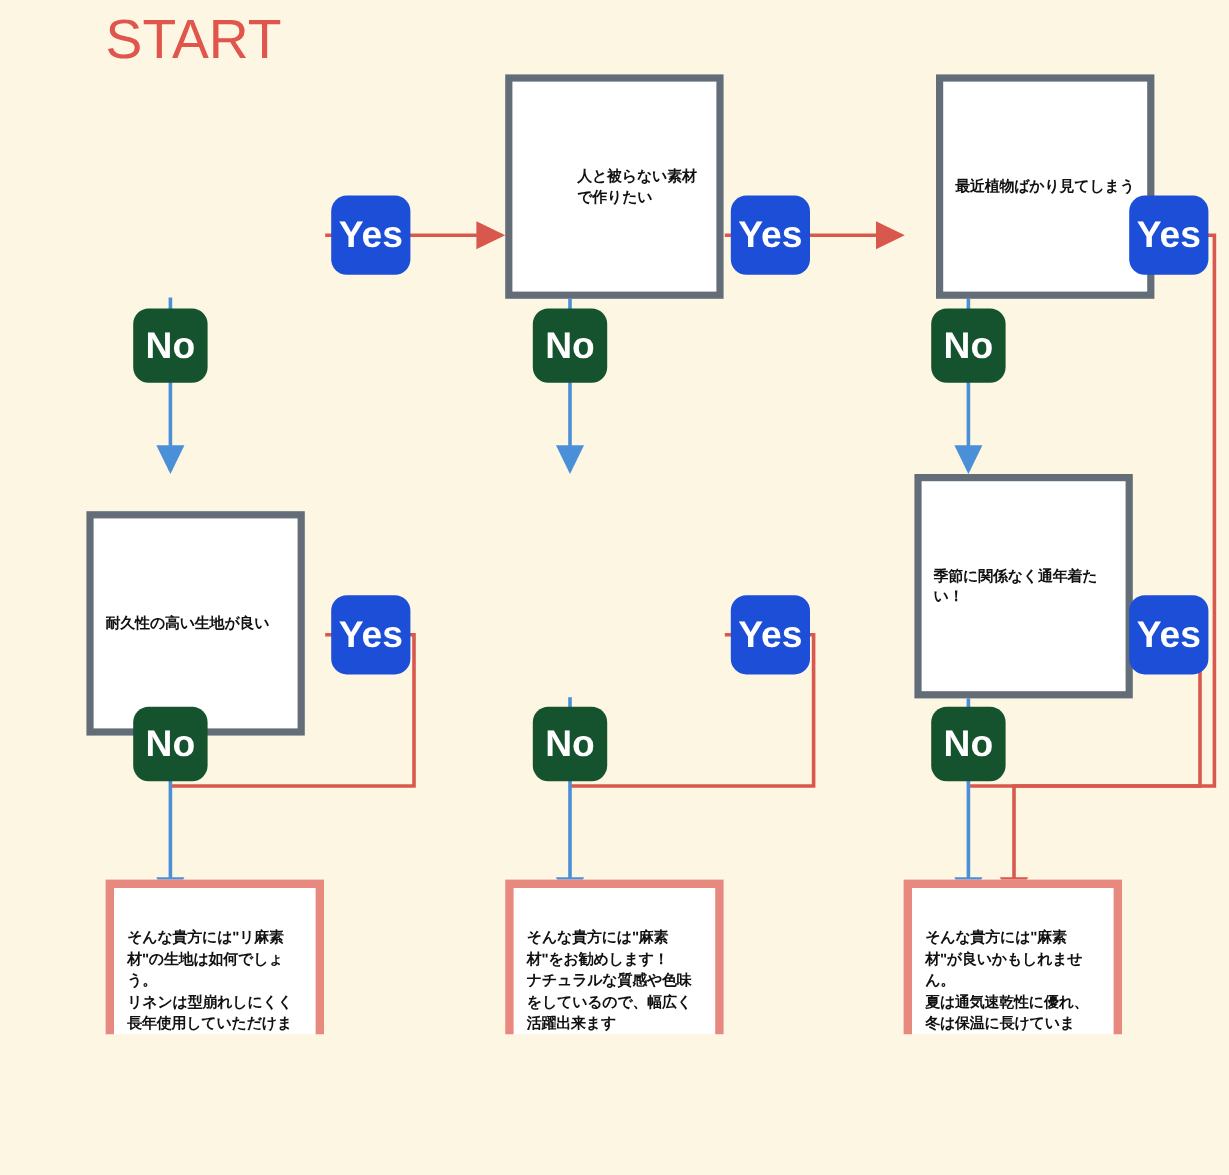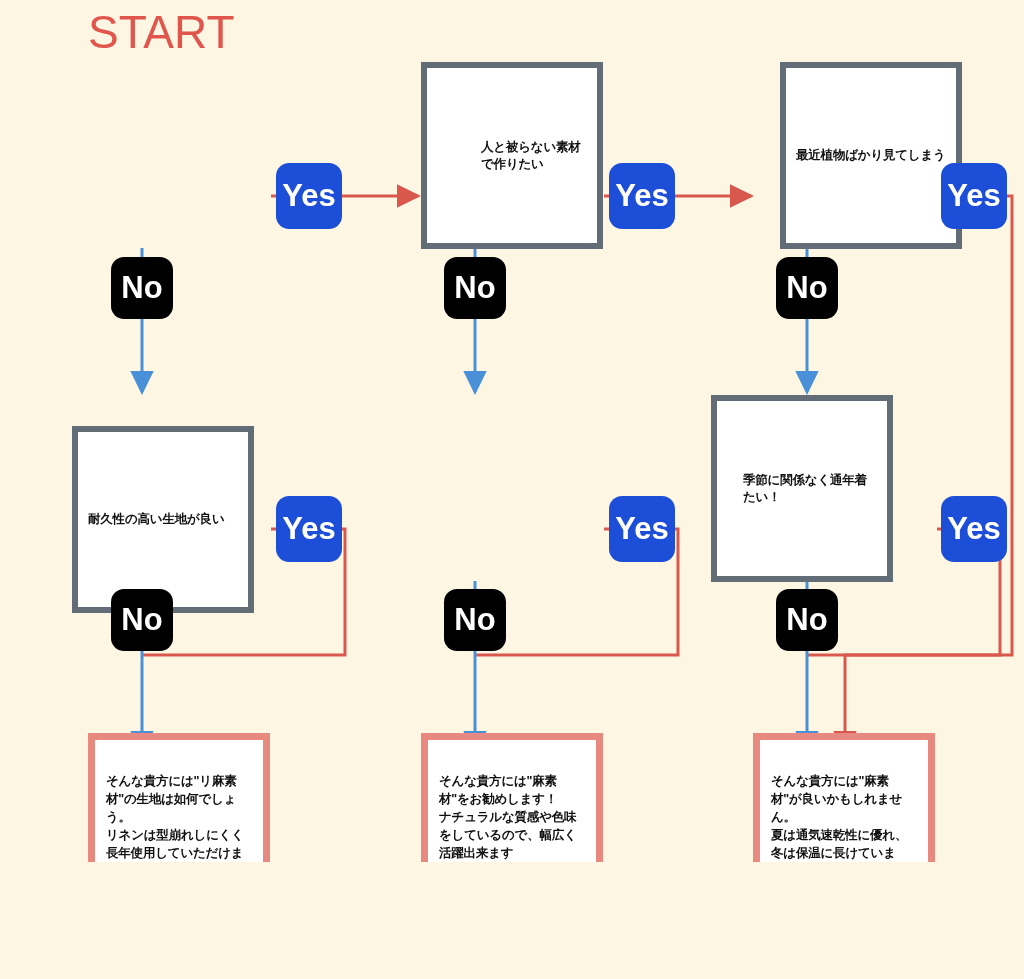--- a/index.html
+++ b/index.html
@@ -93,21 +93,21 @@
   }
   .badge-yes {
     width: 66px;
     height: 66px;
     background: #1d4ed8;
     font-size: 31px;
   }
   .badge-no {
     width: 62px;
     height: 62px;
-    background: #000000;
+    background: #14532d;
     font-size: 31px;
   }
 </style>
 </head>
 <body>
 
 <div id="canvas">
 
   <svg id="wires" viewBox="0 0 1024 979" width="1024" height="979">
     <defs>
@@ -146,21 +146,21 @@
 
   <div class="qbox" style="left:765px; top:62px;margin-left:15px;">
     <div class="qtext">最近植物ばかり見てしまう</div>
   </div>
 
   <div class="qbox" style="left:72px; top:395px;margin-top:31px;">
     <div class="qtext">耐久性の高い生地が良い</div>
   </div>
 
 
-  <div class="qbox" style="left:711px; top:395px;padding-left:16px;">
+  <div class="qbox" style="left:762px; top:395px;">
     <div class="qtext">季節に関係なく通年着たい！</div>
   </div>
 
   <div class="rbox" style="left:88px; top:733px;">
     <div class="rtext">そんな貴方には"リ麻素材"の生地は如何でしょう。
 リネンは型崩れしにくく長年使用していただけます。</div>
   </div>
 
   <div class="rbox" style="left:421px; top:733px;">
     <div class="rtext">そんな貴方には"麻素材"をお勧めします！

